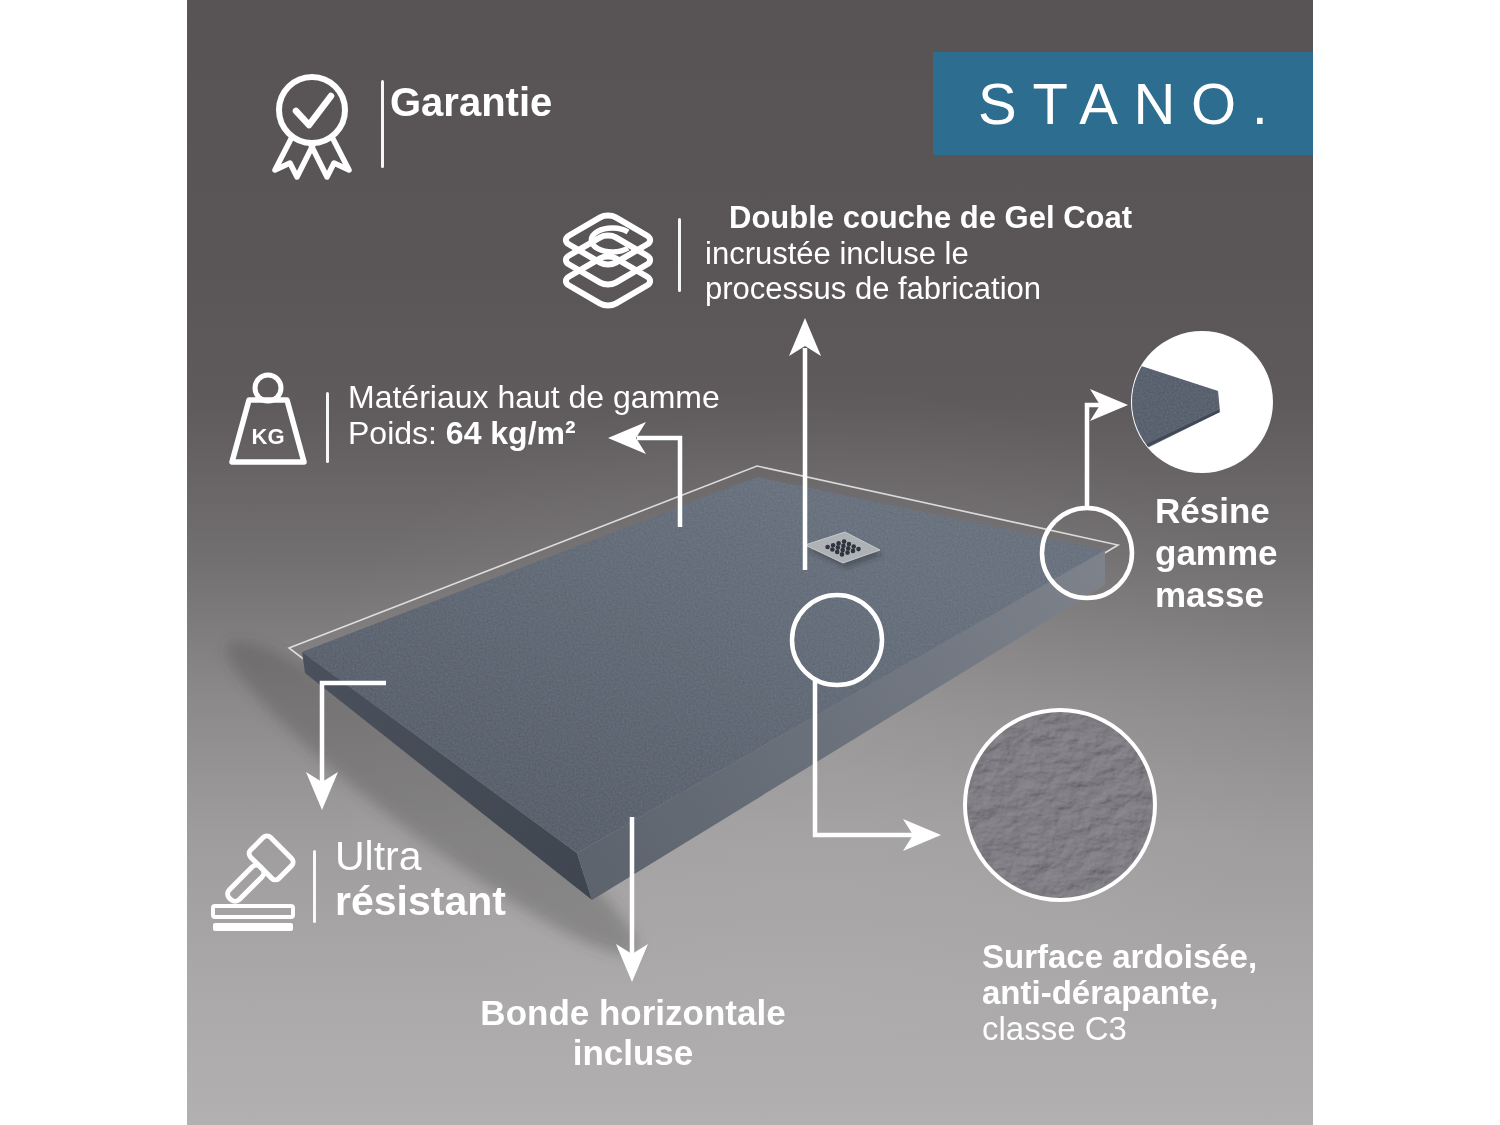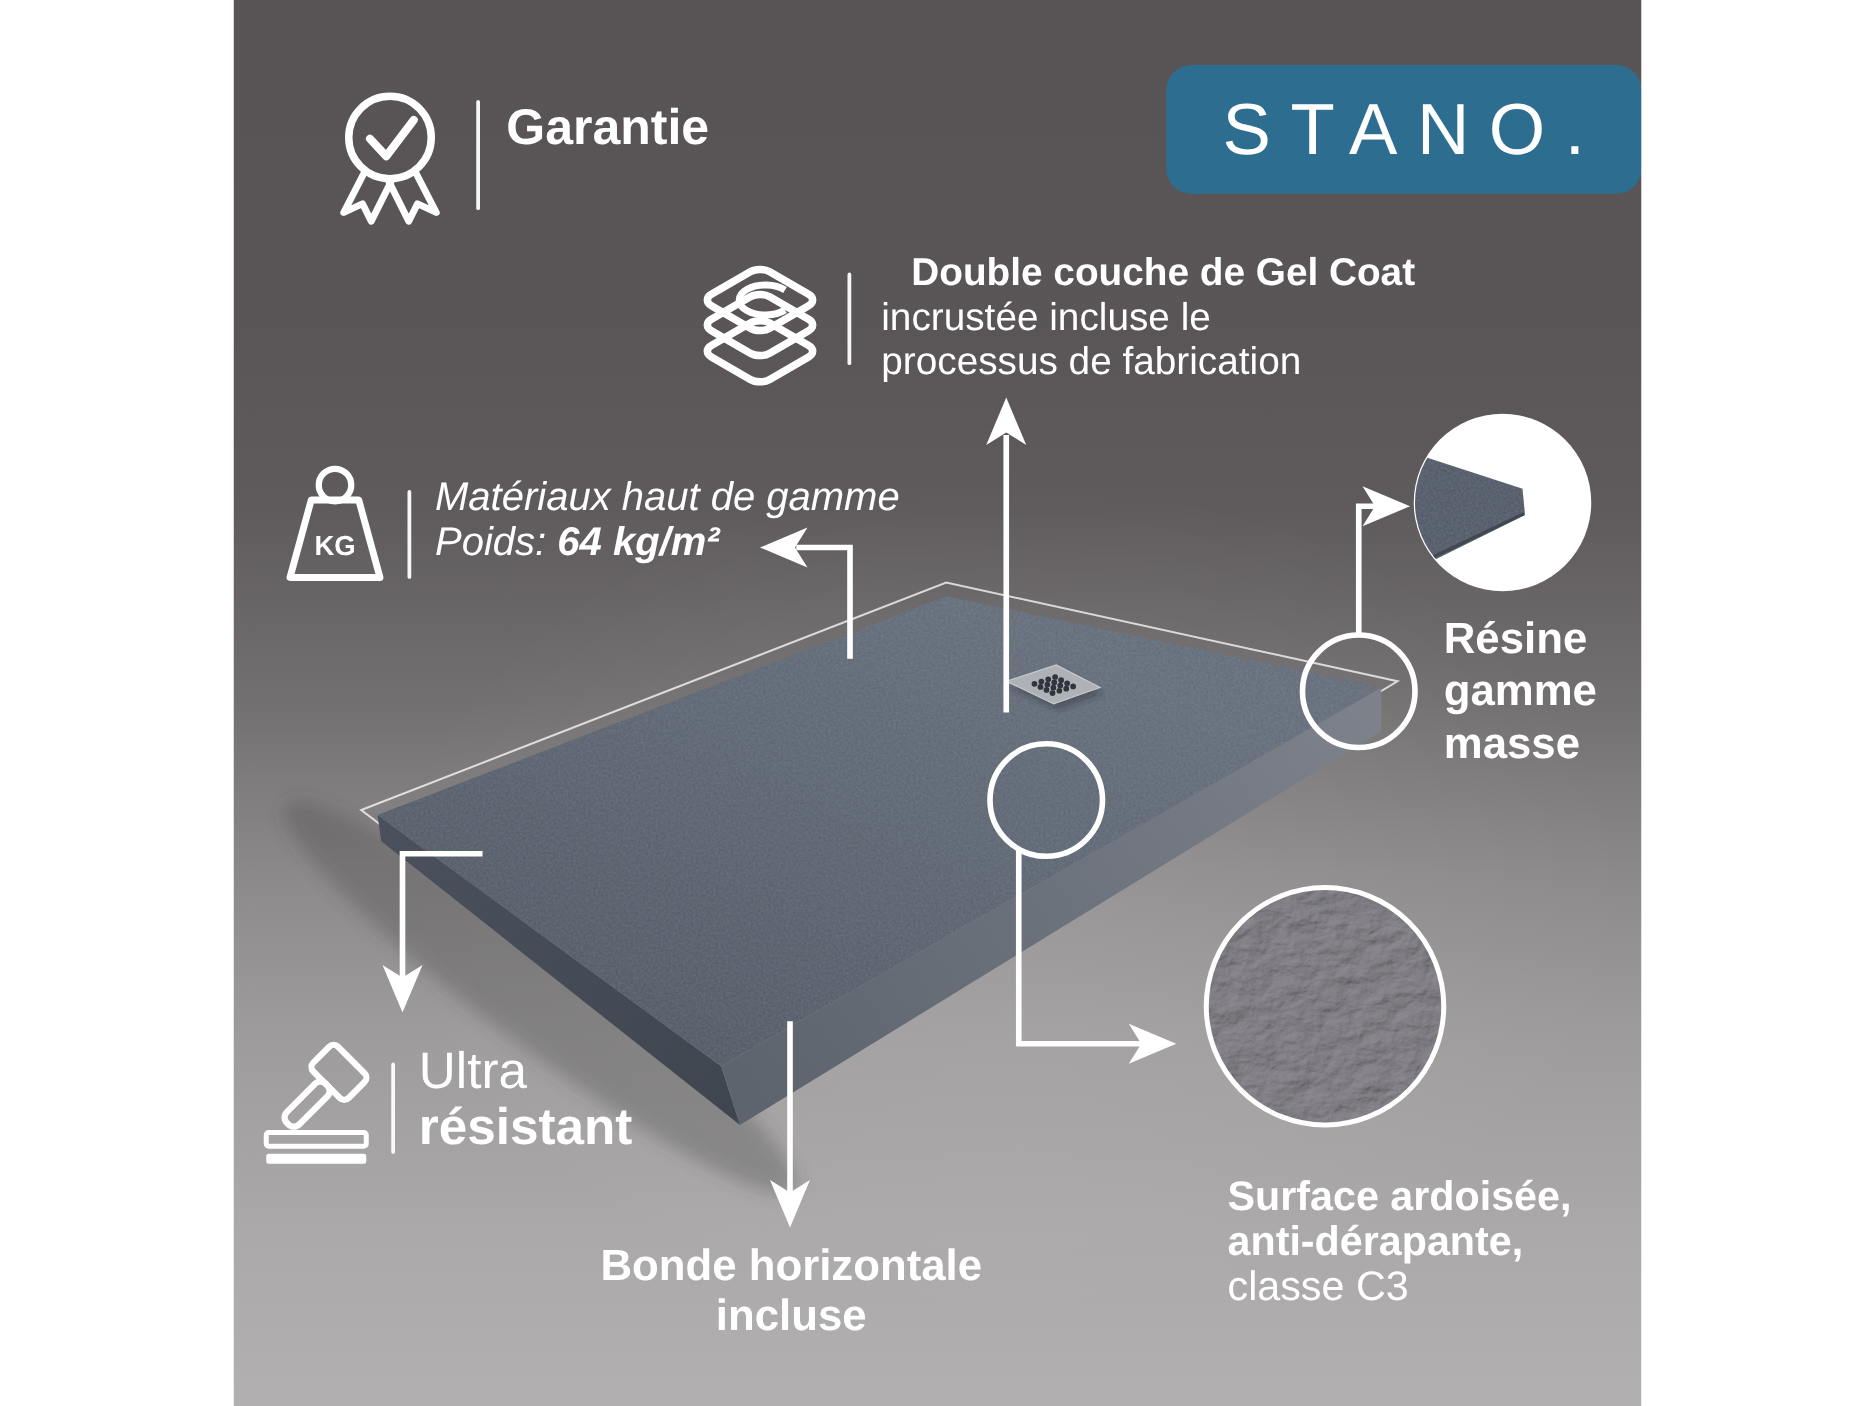--- a/index.html
+++ b/index.html
@@ -6,40 +6,40 @@
   .canvas{position:relative;width:1500px;height:1125px;background:#ffffff;overflow:hidden;
           font-family:"Liberation Sans",sans-serif;}
   .stage{position:absolute;left:187px;top:0;width:1126px;height:1125px;overflow:hidden;
          background:
            radial-gradient(ellipse 62% 42% at 55% 64%, rgba(255,255,255,0.10), rgba(255,255,255,0) 72%),
            linear-gradient(180deg,#585455 0%,#5a5657 24%,#5f5b5c 36%,#737071 50%,
                            #8c898a 62%,#9e9c9c 74%,#aaa8a8 87%,#b2b0b0 100%);}
   .gfx{position:absolute;left:0;top:0;}
   .txt{position:absolute;color:#ffffff;}
   .sep{position:absolute;width:3px;background:rgba(255,255,255,0.95);border-radius:2px;}
-  .warranty-block{left:218px;top:78px;}
+  .warranty-block{left:203px;top:78px;}
   .warranty-title{font-size:40px;line-height:48px;font-weight:700;}
   .warranty-sub{font-size:40px;line-height:44px;font-weight:300;}
   .gelcoat-block{left:518px;top:199px;}
   .gelcoat-title{font-size:31px;line-height:37px;font-weight:700;margin-left:24px;}
   .gelcoat-line{font-size:31px;line-height:35px;font-weight:300;}
-  .materials-block{left:161px;top:379px;font-style:italic;}
+  .materials-block{left:161px;top:379px;}
   .materials-line{font-size:32px;line-height:36px;font-weight:300;}
   .materials-value{font-weight:700;}
   .resin-block{left:968px;top:490px;}
   .resin-line{font-size:35px;line-height:42px;font-weight:700;}
   .ultra-block{left:148px;top:834px;}
   .ultra-l1{font-size:41px;line-height:45px;font-weight:300;}
   .ultra-l2{font-size:41px;line-height:45px;font-weight:700;}
   .bonde-block{left:246px;top:993px;width:400px;text-align:center;font-size:35px;font-weight:700;}
   .surface-block{left:795px;top:916px;margin-top:23px;}
   .surface-line{font-size:33px;line-height:36px;font-weight:700;}
   .surface-line3{font-size:33px;line-height:36px;font-weight:300;}
   .logo-box{position:absolute;left:746px;top:52px;width:380px;height:103px;background:#2d6e90;
-            display:flex;align-items:center;justify-content:center;border-radius:20px;}
+            display:flex;align-items:center;justify-content:center;}
   .logo-text{color:#ffffff;font-size:58px;font-weight:300;letter-spacing:0.27em;text-indent:0.27em;}
 </style>
 </head>
 <body>
 
 <div class="canvas">
   <div class="stage">
 
     <svg class="gfx" width="1126" height="1125" viewBox="0 0 1126 1125">
       <defs>

